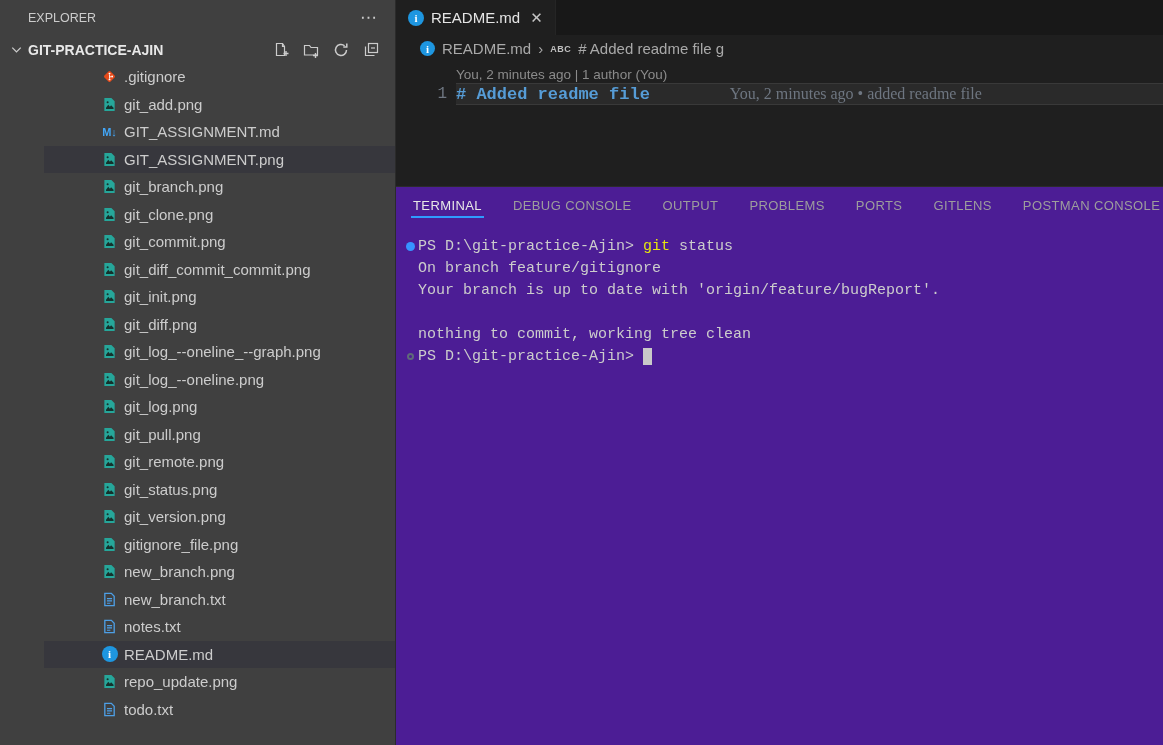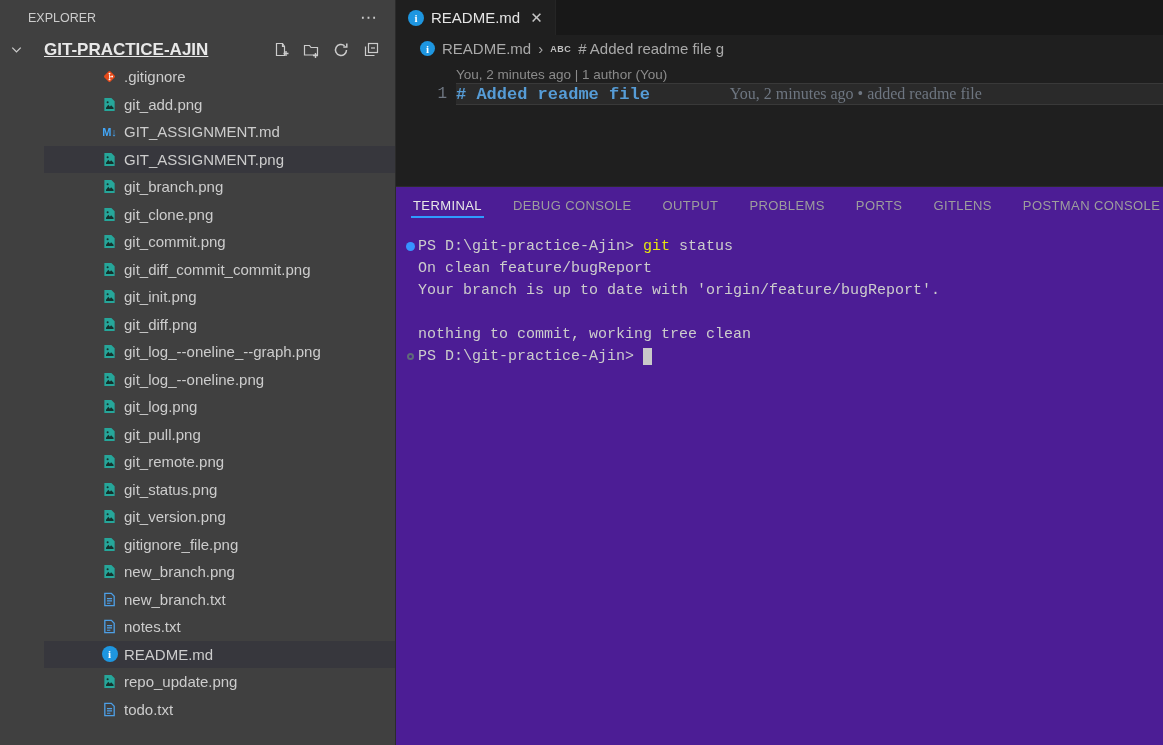--- a/index.html
+++ b/index.html
@@ -6,21 +6,21 @@
   html,body { width:1163px; height:745px; overflow:hidden; background:#1f1f1f; }
   .root { width:1163px; height:745px; display:flex; font-family:"Liberation Sans",sans-serif; color:#cccccc; }
 
   
   .sidebar { width:396px; min-width:396px; height:100%; background:#404040; border-right:1px solid #2b2b2b; display:flex; flex-direction:column; }
   .sb-head { height:36px; display:flex; align-items:center; justify-content:space-between; padding:0 16px 0 28px; }
   .sb-title { font-size:12.5px; color:#cccccc; }
   .sb-menu { font-size:17px; color:#cccccc; letter-spacing:2px; cursor:pointer; line-height:10px; }
   .folder-row { height:27px; display:flex; align-items:center; padding:0 10px 0 8px; cursor:pointer; }
   .chev { width:16px; height:16px; display:inline-flex; align-items:center; justify-content:center; }
-  .folder-name { font-size:17px; font-weight:bold; color:#e8e8e8; margin-left:20px; white-space:nowrap;text-decoration:underline; }
+  .folder-name { font-size:14px; font-weight:bold; color:#e8e8e8; margin-left:4px; white-space:nowrap; }
   .folder-actions { margin-left:auto; display:flex; gap:14px; align-items:center; padding-right:6px; }
   .fa-icon { width:16px; height:16px; display:inline-flex; cursor:pointer; }
   .fa-icon svg { overflow:visible; }
   .files { flex:1; overflow:hidden; }
   .frow { height:27.5px; display:flex; align-items:center; padding-left:57px; cursor:pointer;margin-left:44px; }
   .frow.selected { background:#37373d; }
   .fi { width:17px; height:17px; display:inline-flex; align-items:center; justify-content:center; margin-right:6px; flex:none; }
   .fname { font-size:15px; color:#cccccc; white-space:nowrap; }
   .ic-md { color:#42a5f5; font-weight:bold; font-size:11px; white-space:nowrap; }
   .ic-info { width:16px; height:16px; border-radius:50%; background:#1e96e0; color:#ffffff; font-weight:bold; font-size:11px; display:inline-flex; align-items:center; justify-content:center; font-family:"Liberation Serif",serif; }
@@ -378,21 +378,21 @@
         <span class="ptab">DEBUG CONSOLE</span>
         <span class="ptab">OUTPUT</span>
         <span class="ptab">PROBLEMS</span>
         <span class="ptab">PORTS</span>
         <span class="ptab">GITLENS</span>
         <span class="ptab">POSTMAN CONSOLE</span>
       </div>
 
       <div class="terminal">
         <div class="tline"><span class="dec"><span class="dot"></span></span><span>PS D:\git-practice-Ajin&gt;</span><span> </span><span class="ycmd">git</span><span> </span><span>status</span></div>
-        <div class="tline"><span class="dec"></span><span>On clean feature/bugReport</span></div>
+        <div class="tline"><span class="dec"></span><span>On branch feature/gitignore</span></div>
         <div class="tline"><span class="dec"></span><span>Your branch is up to date with 'origin/feature/bugReport'.</span></div>
         <div class="tline"><span class="dec"></span></div>
         <div class="tline"><span class="dec"></span><span>nothing to commit, working tree clean</span></div>
         <div class="tline"><span class="dec"><span class="ring"></span></span><span>PS D:\git-practice-Ajin&gt;</span><span> </span><span class="cursor"></span></div>
       </div>
     </section>
   </main>
 </div>
 
 </body></html>

